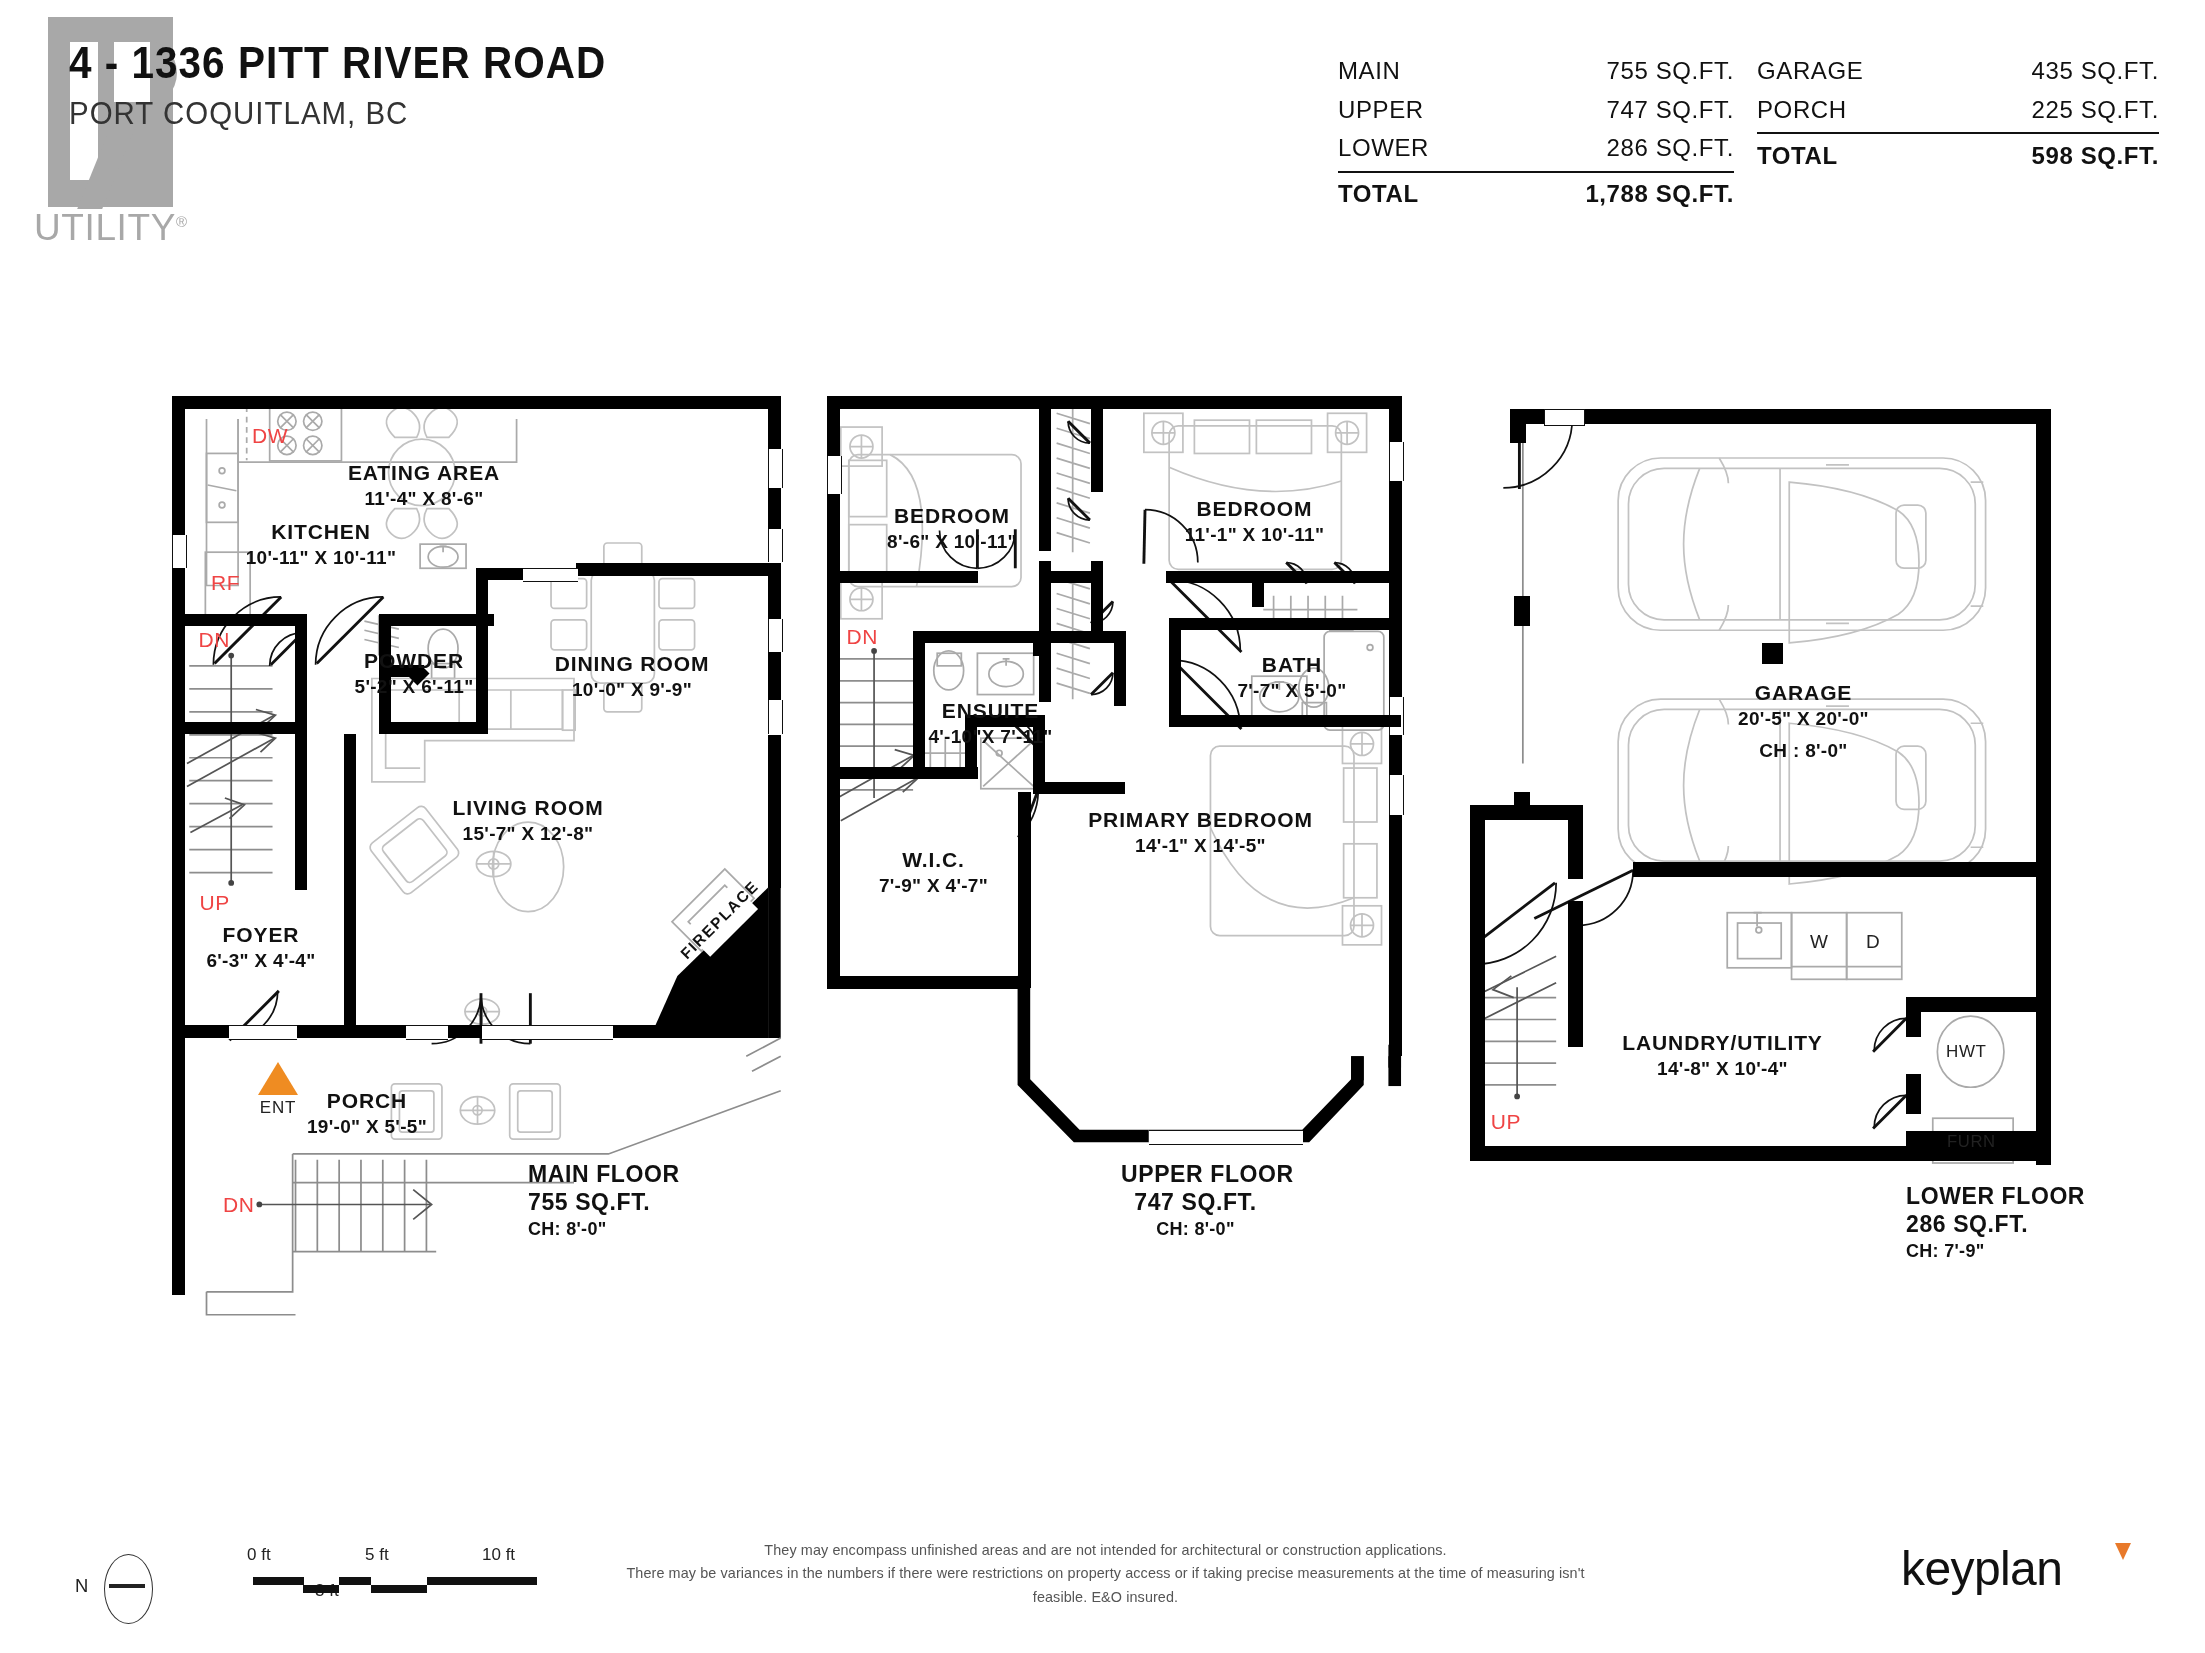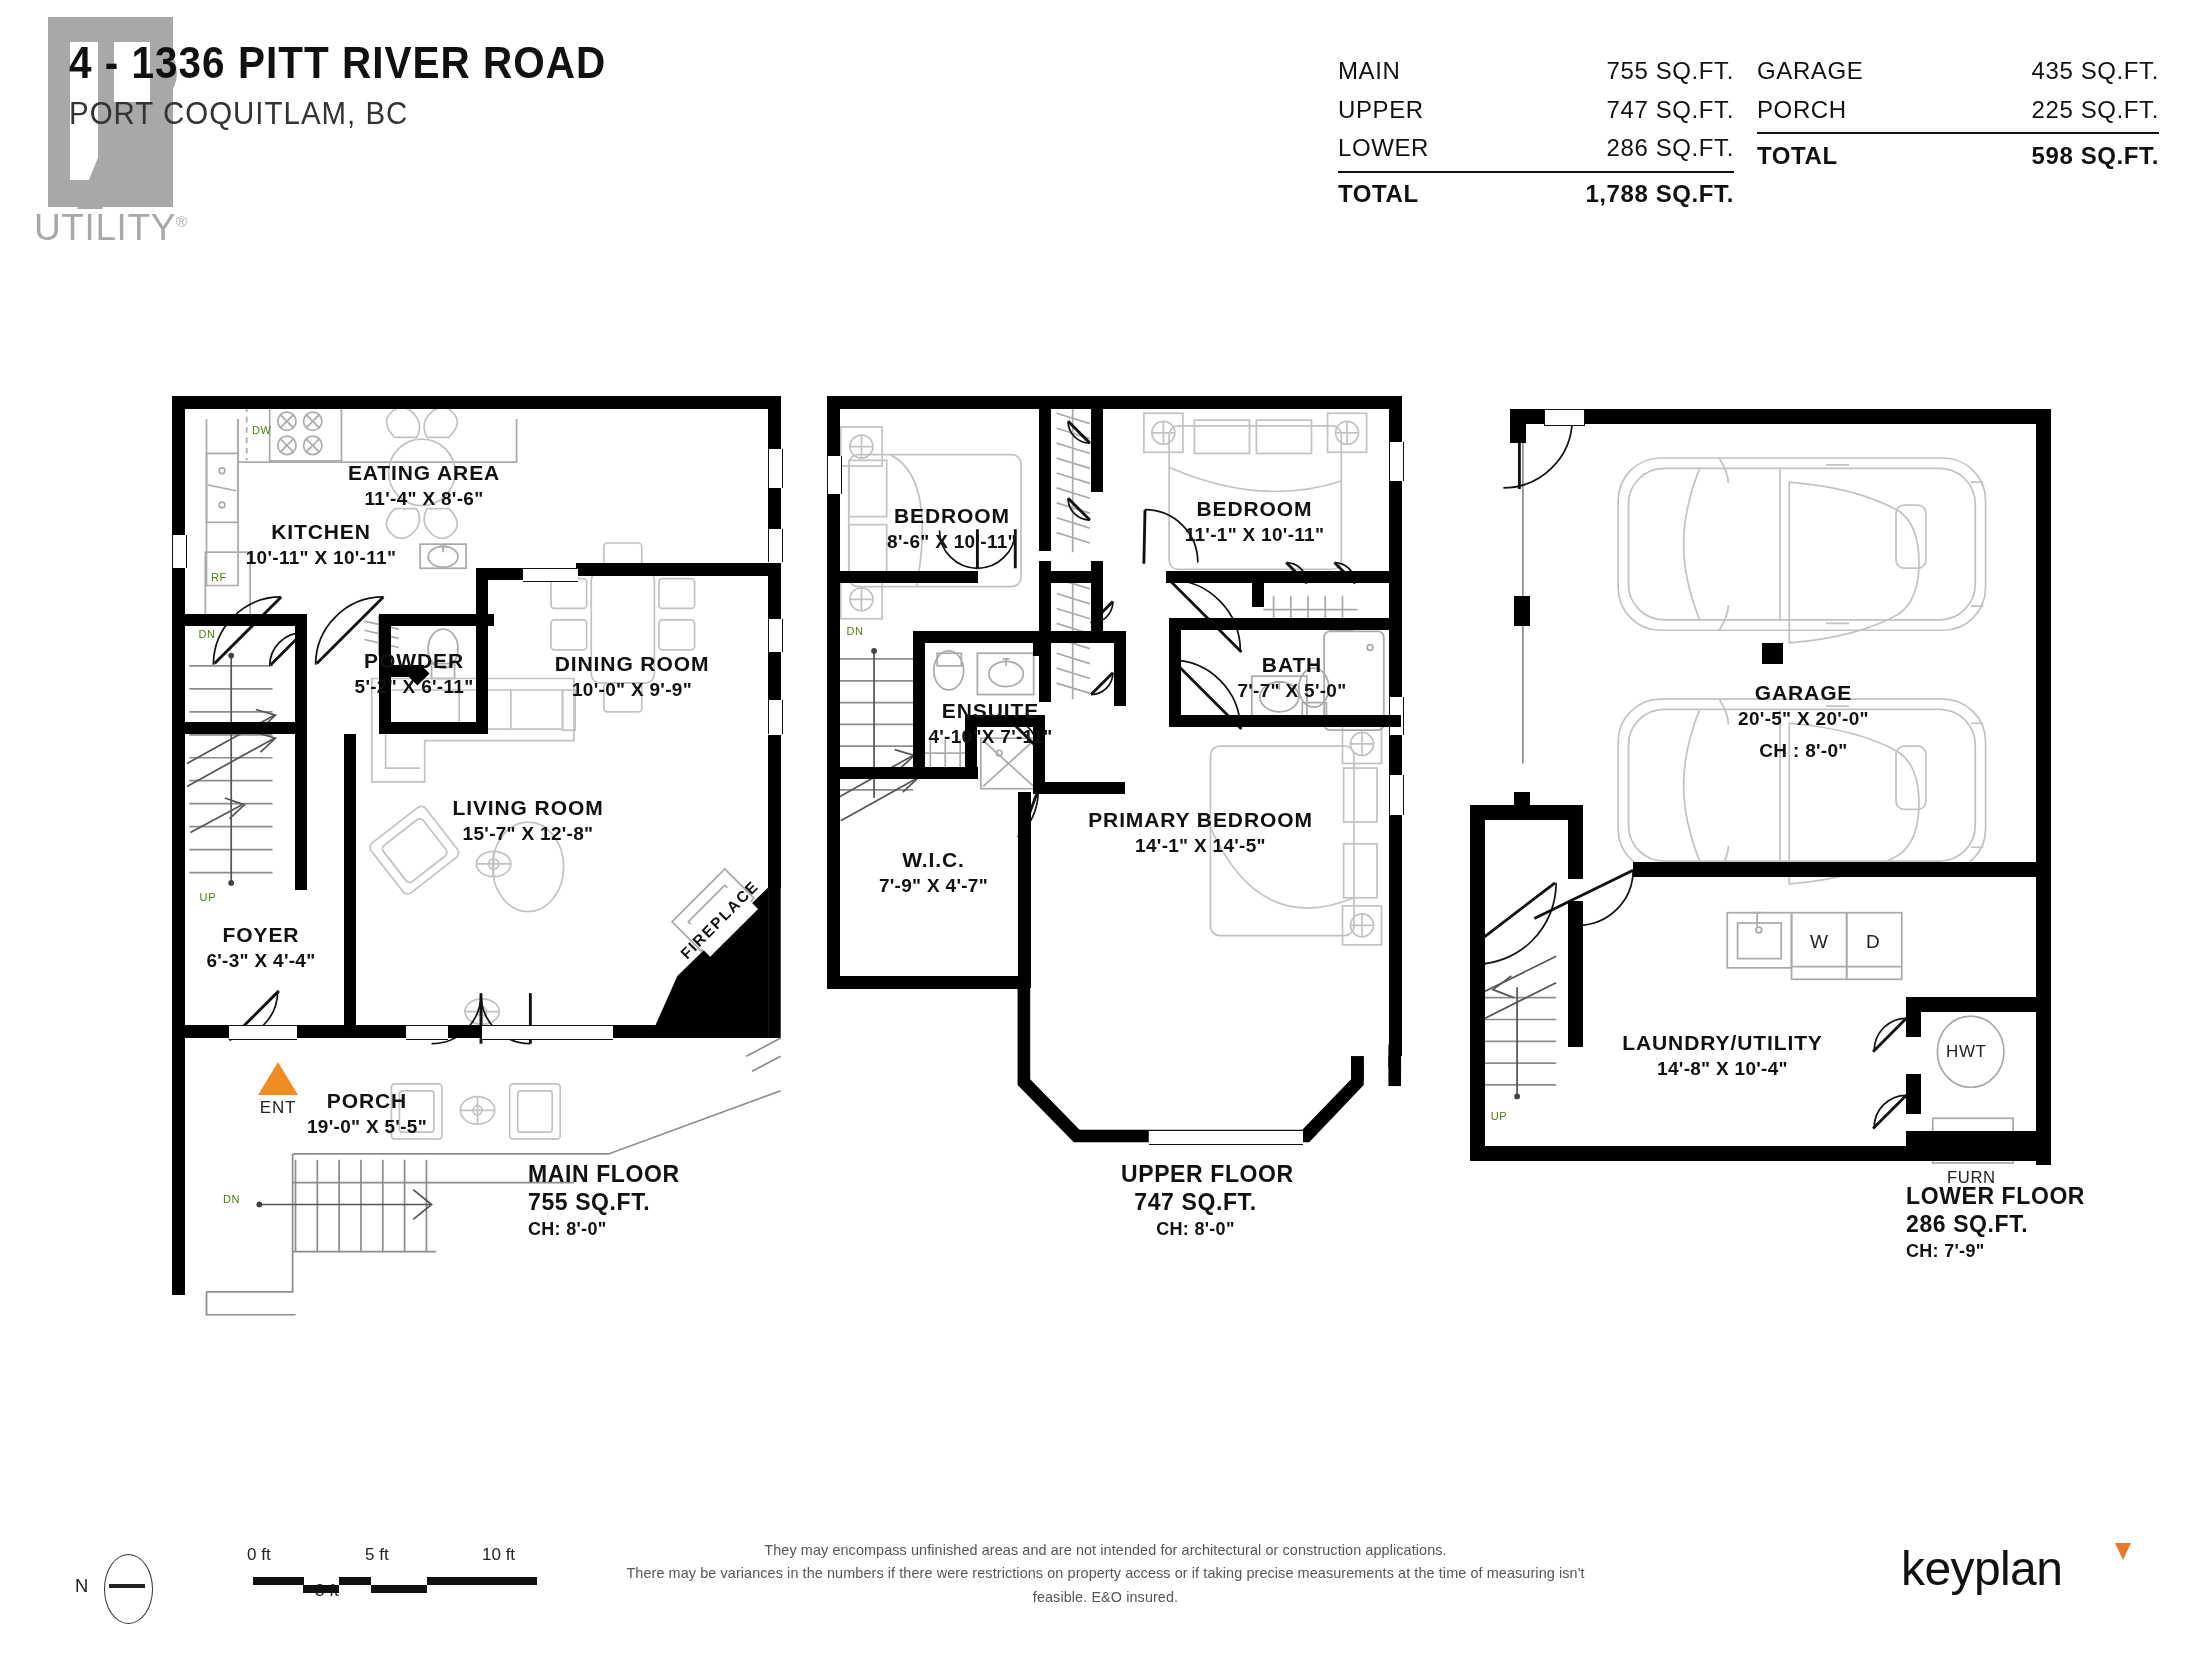--- a/index.html
+++ b/index.html
@@ -38,21 +38,21 @@
   .area-table .total{font-weight:700;}
   #area-left{left:1338px;top:52px;width:396px;}
   #area-right{left:1757px;top:52px;width:402px;}
 
   
   .plan{position:absolute;}
   .wall{position:absolute;background:#000;}
   .room-label{position:absolute;text-align:center;white-space:nowrap;margin-top:16px;}
   .room-label .nm{font-size:21px;font-weight:700;letter-spacing:0.9px;line-height:1.18;}
   .room-label .dim{font-size:19px;font-weight:700;letter-spacing:0.3px;line-height:1.25;margin-top:1.7px;}
-  .small-tag{position:absolute;font-size:11px;letter-spacing:0.6px;color:#4d7c0f;}
+  .small-tag{position:absolute;font-size:21px;letter-spacing:0.6px;color:#ef4444;}
   .floor-caption{position:absolute;white-space:nowrap;}
   .floor-caption .l1{font-size:23px;font-weight:700;letter-spacing:0.6px;line-height:1.22;}
   .floor-caption .l2{font-size:23px;font-weight:700;letter-spacing:0.6px;line-height:1.22;}
   .floor-caption .l3{font-size:18px;font-weight:700;letter-spacing:0.3px;line-height:1.3;margin-top:2.3px;}
   .win{position:absolute;background:#fff;border-top:1.7px solid #111;border-bottom:1.7px solid #111;}
   .winv{position:absolute;background:#fff;border-left:1.7px solid #111;border-right:1.7px solid #111;}
 
   svg{position:absolute;overflow:visible;}
   .door-arc{fill:none;stroke:#111;stroke-width:3;}
   .door-leaf{fill:none;stroke:#111;stroke-width:5;}
@@ -618,21 +618,21 @@
   <div class="wall" style="left:566px;top:438px;width:15px;height:331px;"></div>
   <div class="wall" style="left:0;top:750px;width:581px;height:15px;"></div>
   <div class="wall" style="left:436px;top:601px;width:15px;height:40px;"></div>
   <div class="wall" style="left:436px;top:678px;width:15px;height:40px;"></div>
   <div class="wall" style="left:436px;top:601px;width:145px;height:15px;"></div>
   <div class="wall" style="left:436px;top:735px;width:145px;height:15px;"></div>
 
   <div class="small-tag" style="left:340px;top:535px;font-size:19px;color:#222;">W</div>
   <div class="small-tag" style="left:396px;top:535px;font-size:19px;color:#222;">D</div>
   <div class="small-tag" style="left:476px;top:646px;font-size:17px;color:#222;">HWT</div>
-  <div class="small-tag" style="left:477px;top:736px;font-size:16.7px;color:#222;margin-top:36px;">FURN</div>
+  <div class="small-tag" style="left:477px;top:736px;font-size:16.7px;color:#222;">FURN</div>
   <div class="small-tag" style="left:20.7px;top:714px;">UP</div>
 
   <div class="wall" style="left:292px;top:247px;width:20.7px;height:20.7px;"></div>
 
   <div class="room-label" style="left:230px;top:269px;width:207px;">
     <div class="nm">GARAGE</div>
     <div class="dim">20'-5"  X   20'-0"</div>
     <div class="dim" style="margin-top:8px;">CH : 8'-0"</div>
   </div>
   <div class="room-label" style="left:132px;top:619px;width:241px;">

